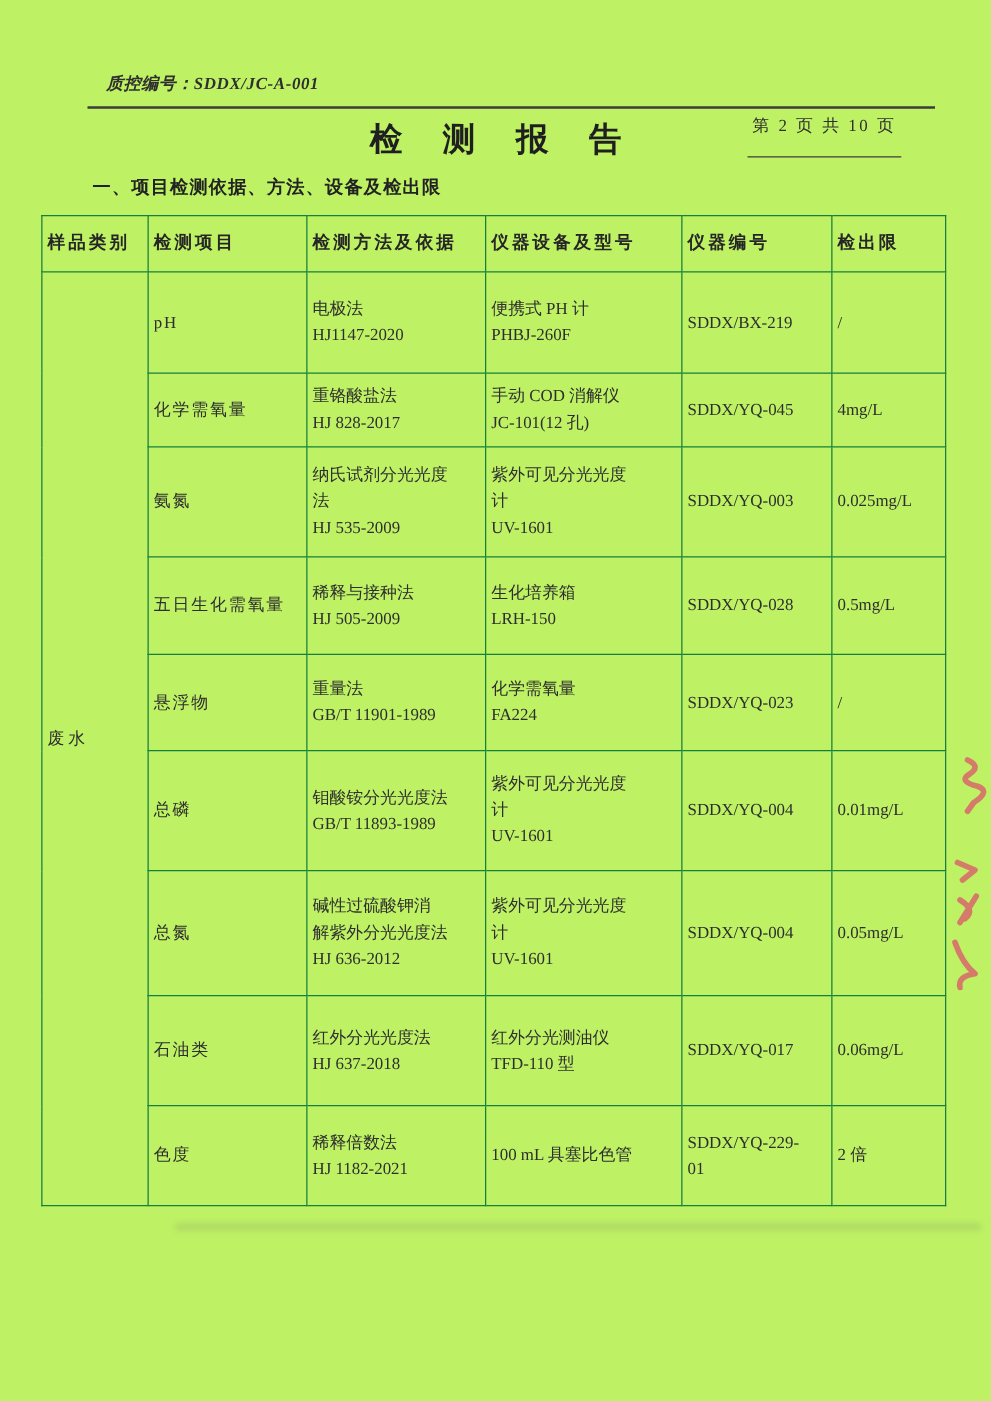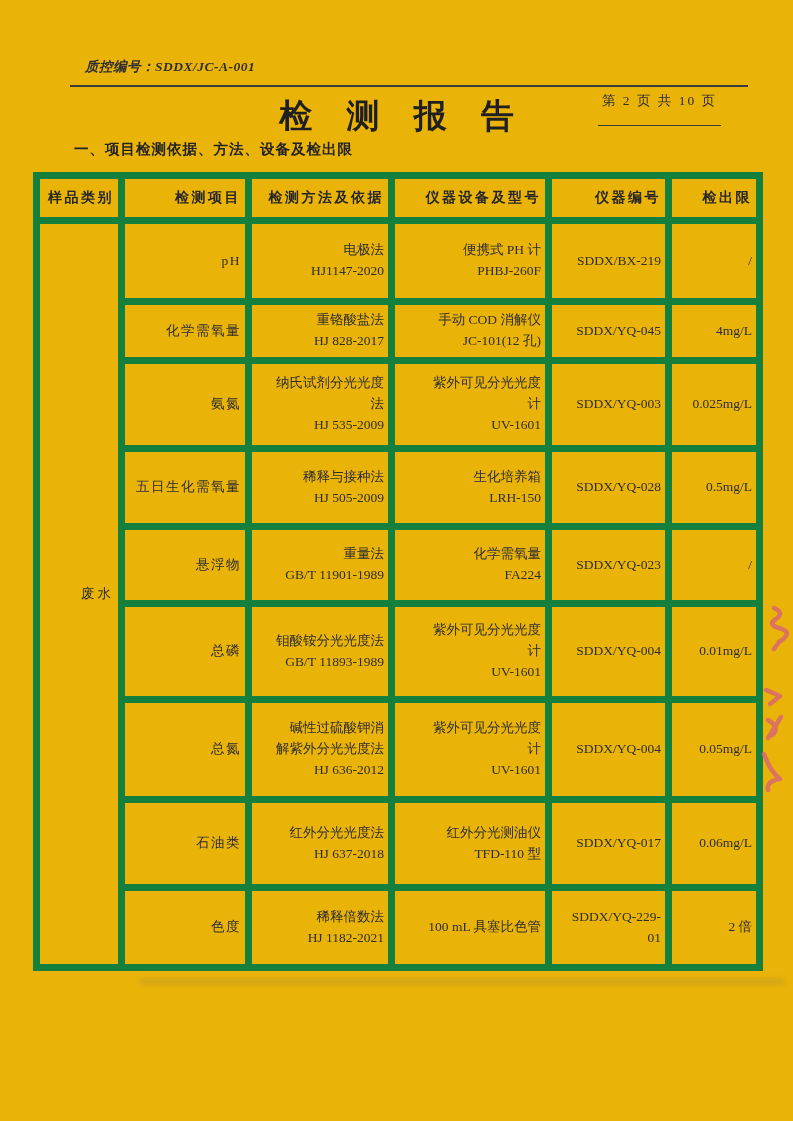--- a/index.html
+++ b/index.html
@@ -1,18 +1,18 @@
 <!DOCTYPE html>
 <html><head>
 <meta charset="utf-8">
 <style>
   html,body { margin:0; padding:0; background:#e8e8e8; }
   .page {
     position:relative; width:793px; height:1121px; margin:0 auto;
-    background:#eab308; overflow:hidden;
+    background:#bef264; overflow:hidden;
     font-family:"Liberation Serif", serif; color:#333;
   }
   
   .meta-row {
     position:absolute; top:58px; left:85px; right:46px;
     display:flex; justify-content:space-between; align-items:baseline;
   }
   .meta {
     font-style:italic; font-weight:600; font-size:13.5px;
     letter-spacing:0.5px; color:#2f2f2f; white-space:nowrap;
@@ -21,34 +21,34 @@
     position:absolute; top:85px; left:70px; width:678px; height:2px;
     background:#3c3c3c;
   }
   .page-indicator {
     position:absolute; top:92px; right:72px;
     font-size:13.5px; letter-spacing:2px; color:#2f2f2f;
     border-bottom:1.5px solid #3c3c3c; padding:0 4px 15px 4px;
   }
   .title {
     position:absolute; top:94px; left:0; width:100%; margin:0;
-    text-align:center; font-size:33px; font-weight:700;
+    text-align:center; font-size:26px; font-weight:700;
     letter-spacing:13px; text-indent:13px; color:#1f1f1f;
   }
   .section-heading {
     position:absolute; top:140px; left:74px;
     font-size:14.5px; font-weight:700; letter-spacing:1px; color:#222;
   }
   
   table.report {
     position:absolute; top:172px; left:33px; width:723px;
     border-collapse:collapse; table-layout:fixed;
   }
   .report th, .report td {
-    border:7px solid #15803d; text-align:right; vertical-align:middle;
+    border:1px solid #15803d; text-align:left; vertical-align:middle;
     white-space:pre-line; padding:2px 4px;
     font-size:13.5px; line-height:1.55; color:#2e2e2e;
     overflow:hidden;
   }
   .report th { font-weight:600; letter-spacing:2.5px; font-size:14px; color:#262626; }
   .cell-item { letter-spacing:1.5px; }
   .cell-category { letter-spacing:3px; font-size:14.5px; }
   
   .red-marks { position:absolute; top:598px; left:752px; width:41px; height:215px; }
   

